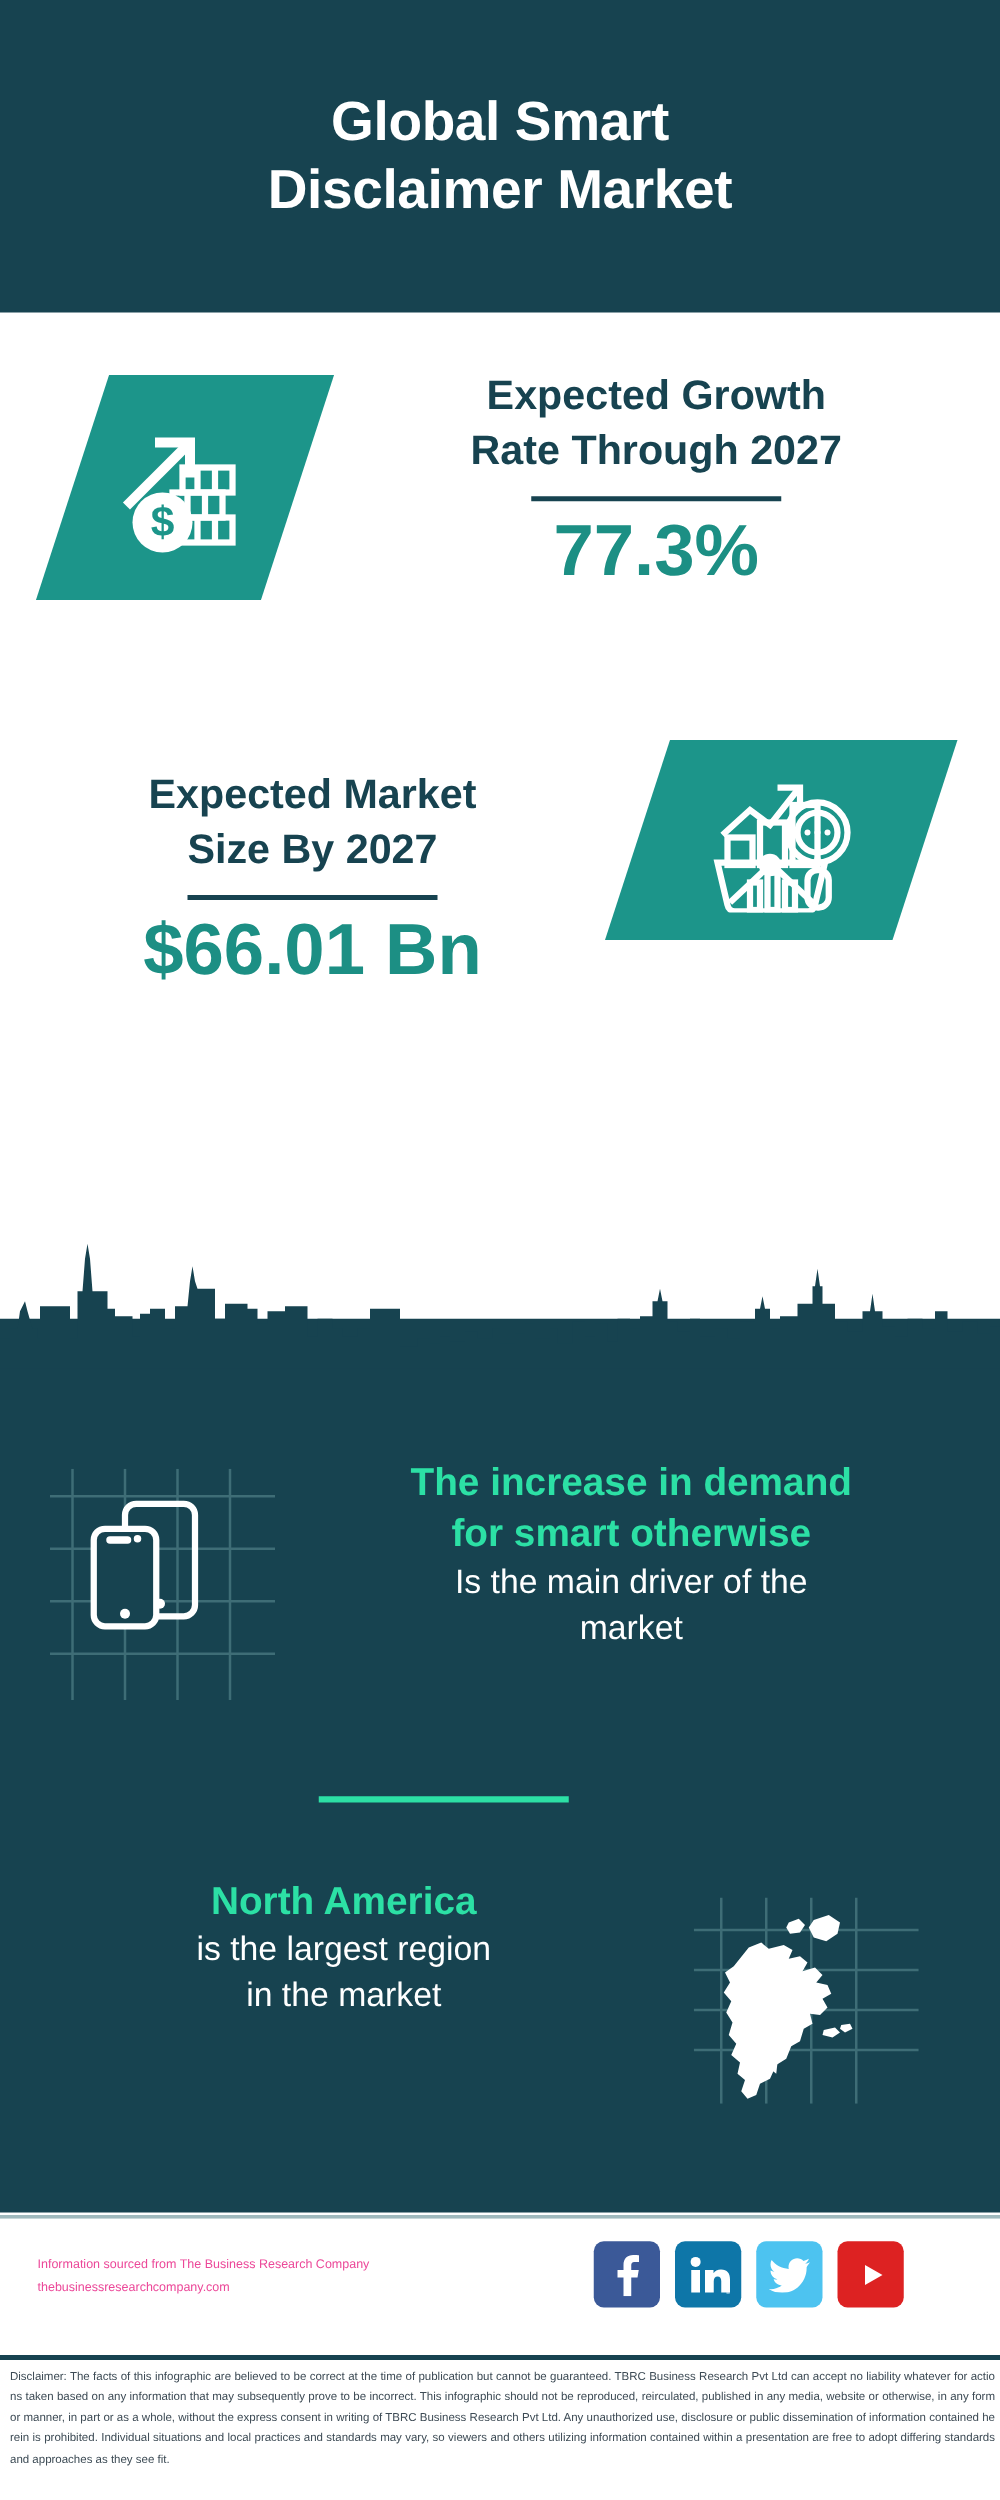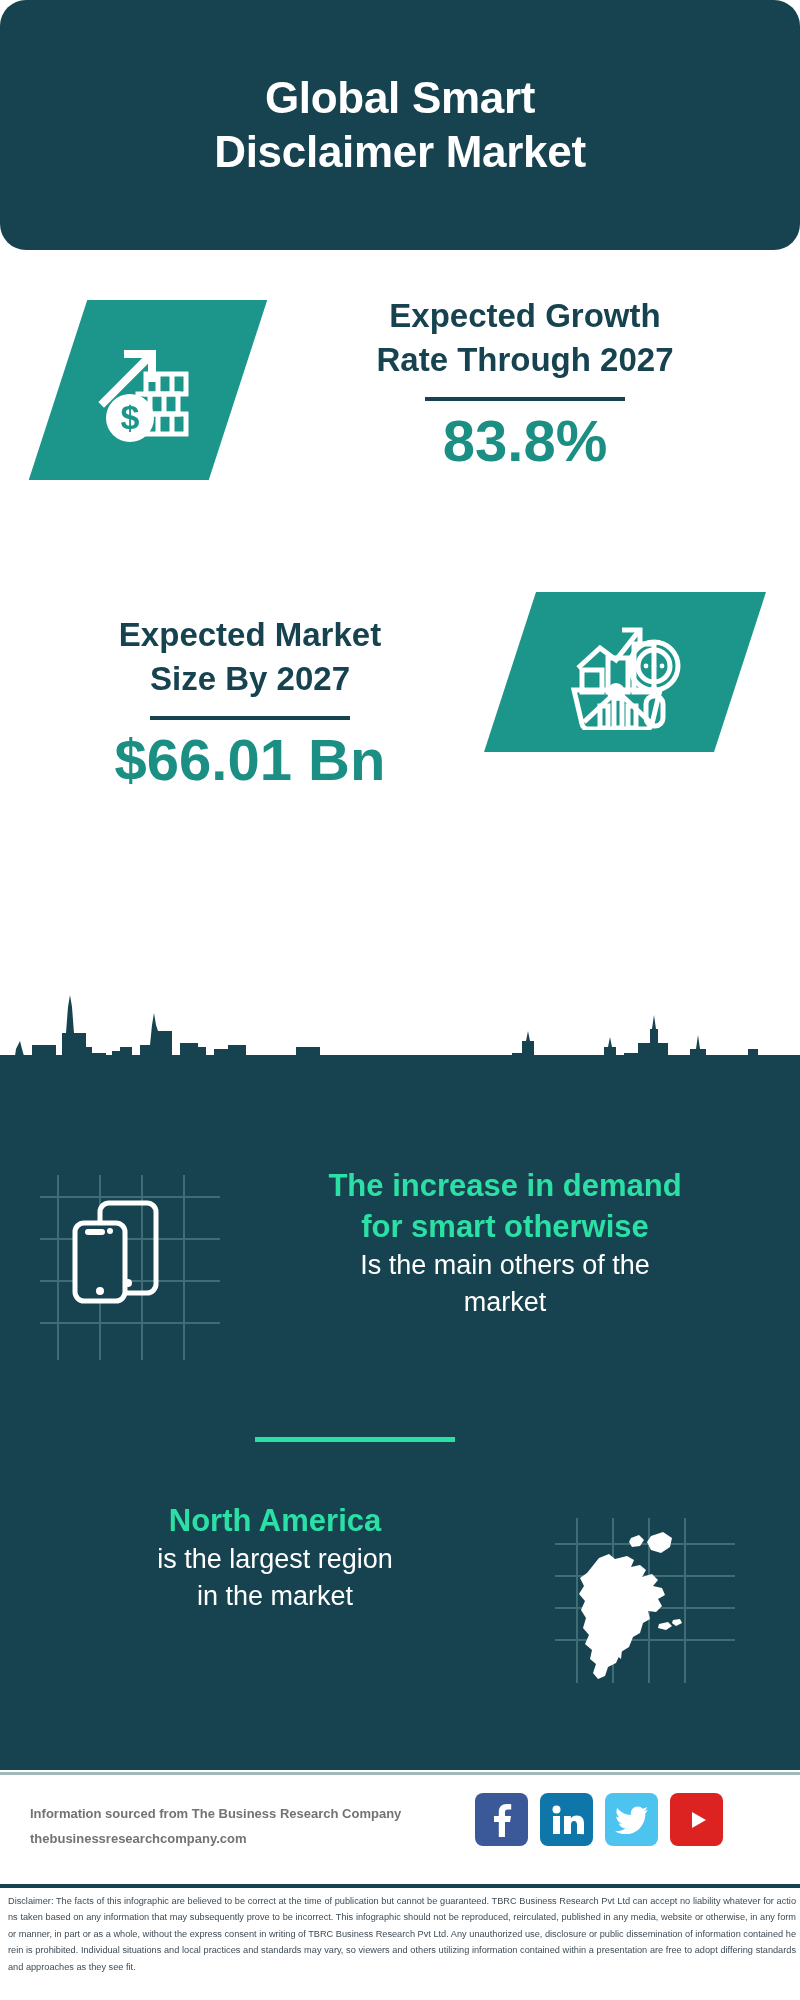--- a/index.html
+++ b/index.html
@@ -9,21 +9,21 @@
     background:#ffffff;
     width:800px; height:2000px;
     position:relative; overflow:hidden;
   }
   .page { width:800px; height:2000px; position:relative; background:#fff; }
 
   
   .header {
     position:absolute; left:0; top:0; width:800px; height:250px;
     background:#174350;
-    display:flex; align-items:center; justify-content:center;border-radius:26px;
+    display:flex; align-items:center; justify-content:center;
   }
   .header-title {
     color:#ffffff; font-size:44px; font-weight:bold; line-height:1.22;
     text-align:center; letter-spacing:-0.3px; width:620px;
   }
 
   
   .stat-row { position:absolute; left:0; width:800px; }
   #stat1 { top:262px; height:290px; }
   .para {
@@ -95,21 +95,21 @@
   
   .footer {
     position:absolute; left:0; top:1775px; width:800px; height:105px;
     background:#ffffff;
   }
   .footer-sep {
     position:absolute; left:0; top:1772px; width:800px; height:3px; background:#9fb9bd;
   }
   .source-block { position:absolute; left:30px; top:27px; width:460px; }
   .source-line {
-    color:#737373; font-size:13px; line-height:1.9; font-weight:bold;
+    color:#ec4899; font-size:10px; line-height:1.9; font-weight:normal;
   }
   .social-row {
     position:absolute; left:475px; top:18px; display:flex; gap:12px;
   }
   .social {
     width:53px; height:53px; border-radius:8px;
     display:flex; align-items:center; justify-content:center;
   }
   .social svg { display:block; }
 
@@ -157,21 +157,21 @@
         <circle cx="42" cy="88" r="24" fill="#ffffff"></circle>
         <text x="42" y="99" font-family="'Liberation Sans',sans-serif" font-size="34" font-weight="bold" fill="#1c958a" text-anchor="middle">$</text>
       </svg>
     </div>
     <div class="stat-text-right">
       <div class="stat-label">
         <div>Expected Growth</div>
         <div>Rate Through 2027</div>
       </div>
       <div class="rule"></div>
-      <div class="stat-value">83.8%</div>
+      <div class="stat-value">77.3%</div>
     </div>
   </div>
 
   <div class="stat-row" id="stat2">
     <div class="stat-text-left">
       <div class="stat-label">
         <div>Expected Market</div>
         <div>Size By 2027</div>
       </div>
       <div class="rule"></div>
@@ -253,21 +253,21 @@
         <circle cx="60" cy="116" r="4" fill="#ffffff"></circle>
         <circle cx="88" cy="108" r="4" fill="#ffffff"></circle>
       </svg>
     </div>
     <div class="driver-text">
       <div class="hl-green">
         <div>The increase in demand</div>
         <div>for smart otherwise</div>
       </div>
       <div class="sub-white">
-        <div>Is the main others of the</div>
+        <div>Is the main driver of the</div>
         <div>market</div>
       </div>
     </div>
   </div>
 
   <div class="green-rule"></div>
 
   <div class="region">
     <div class="region-text">
       <div class="hl-green">North America</div>

